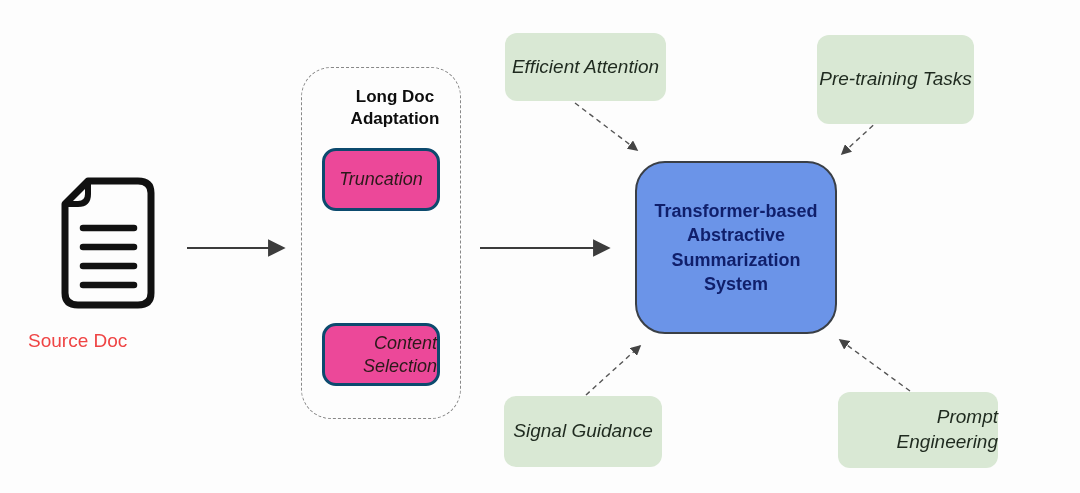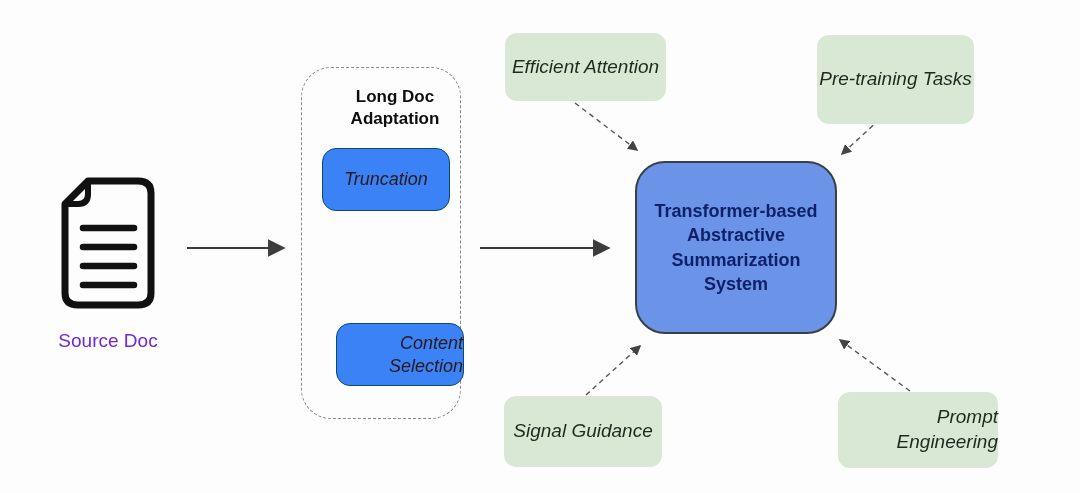--- a/index.html
+++ b/index.html
@@ -25,23 +25,23 @@
   
   .doc-icon-wrap {
     position: absolute;
     left: 56px; top: 176px;
     width: 104px; height: 134px;
   }
   .doc-label {
     position: absolute;
     left: 28px; top: 330px;
     width: 160px;
-    text-align: center;
+    text-align: left;
     font-size: 19px;
-    color: #6d28d9;
+    color: #ef4444;
   }
   
   .adaptation-group {
     position: absolute;
     left: 301px; top: 67px;
     width: 160px; height: 352px;
     border: 1.7px dashed #888888;
     border-radius: 30px;
     background: transparent;
     box-sizing: border-box;
@@ -62,31 +62,31 @@
     position: absolute;
     display: flex;
     align-items: center;
     justify-content: center;
     text-align: right;
     box-sizing: border-box;
     font-style: italic;
   }
   .pill-pink {
     left: 322px;
-    width: 128px;
-    background: #3b82f6;
-    border: 1px solid #0c4a6e;
+    width: 118px;
+    background: #ec4899;
+    border: 3px solid #0c4a6e;
     border-radius: 14px;
     font-size: 18px;
     line-height: 1.25;
     color: #2b1a1a;
   }
   .pill-truncation { top: 148px; height: 63px; }
   .pill-discourse  { top: 235px; height: 62px; }
-  .pill-content    { top: 323px; height: 63px; margin-left: 14px; }
+  .pill-content    { top: 323px; height: 63px; }
   
   .system-box {
     position: absolute;
     left: 635px; top: 161px;
     width: 202px; height: 173px;
     background: #6b94e8;
     border: 2px solid #3a3f46;
     border-radius: 30px;
     display: flex;
     align-items: center;

